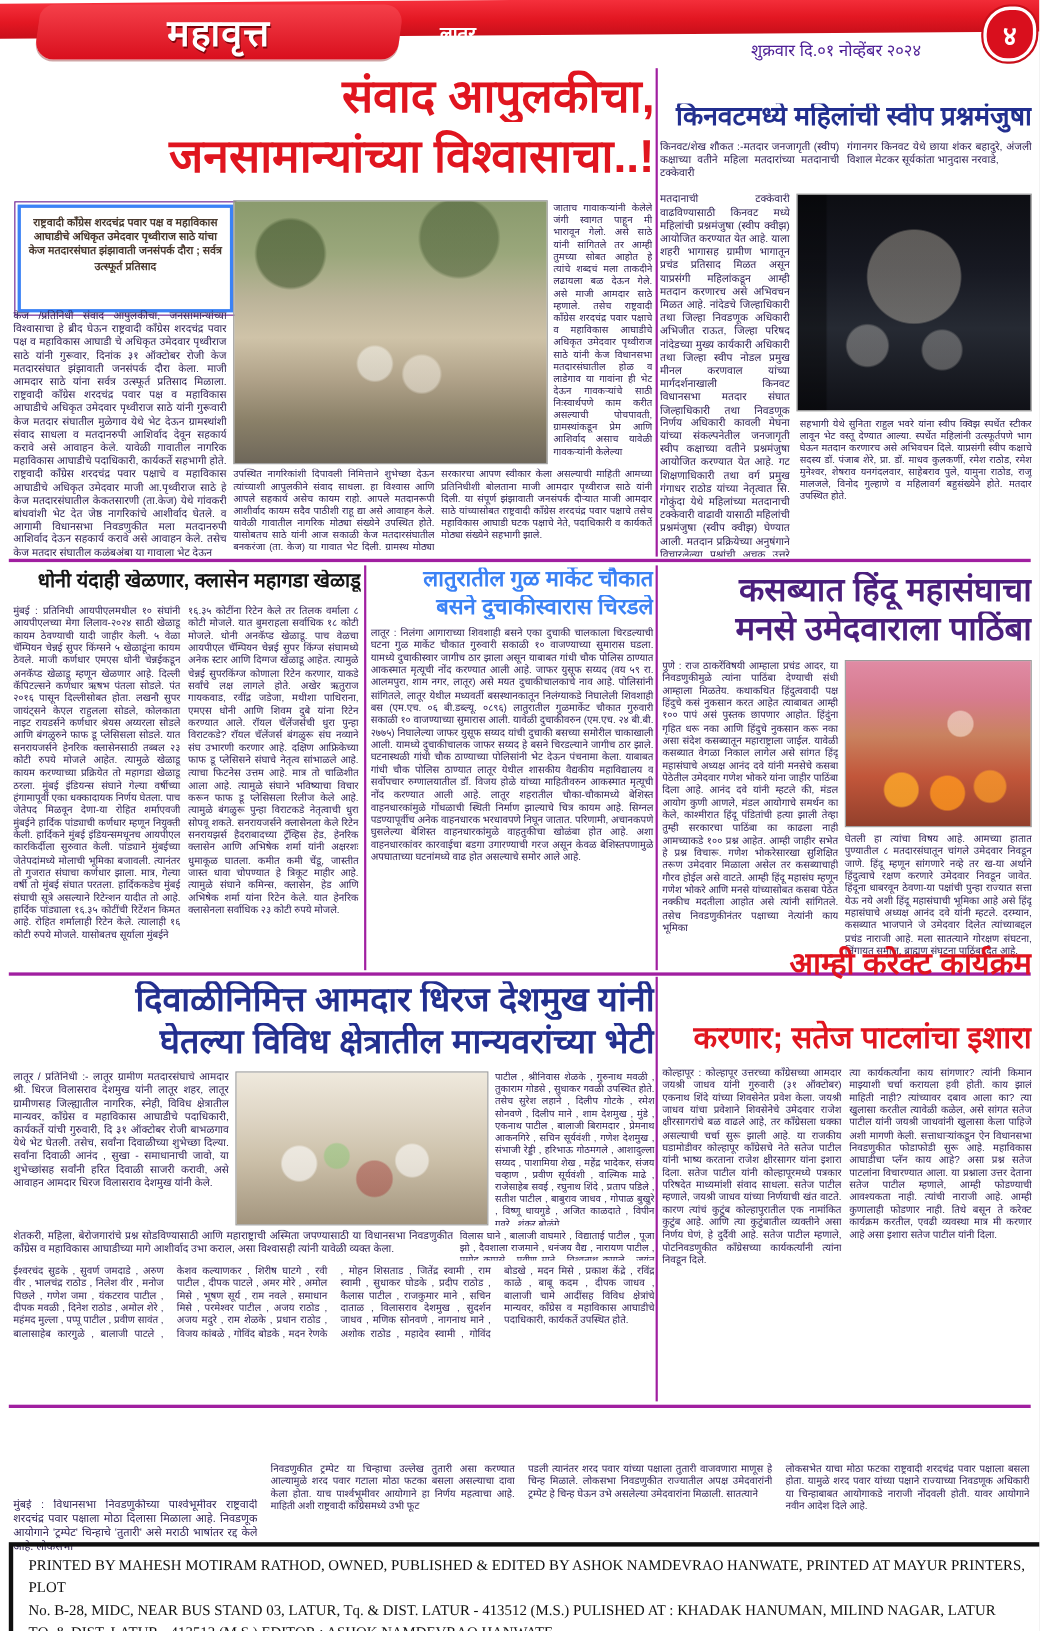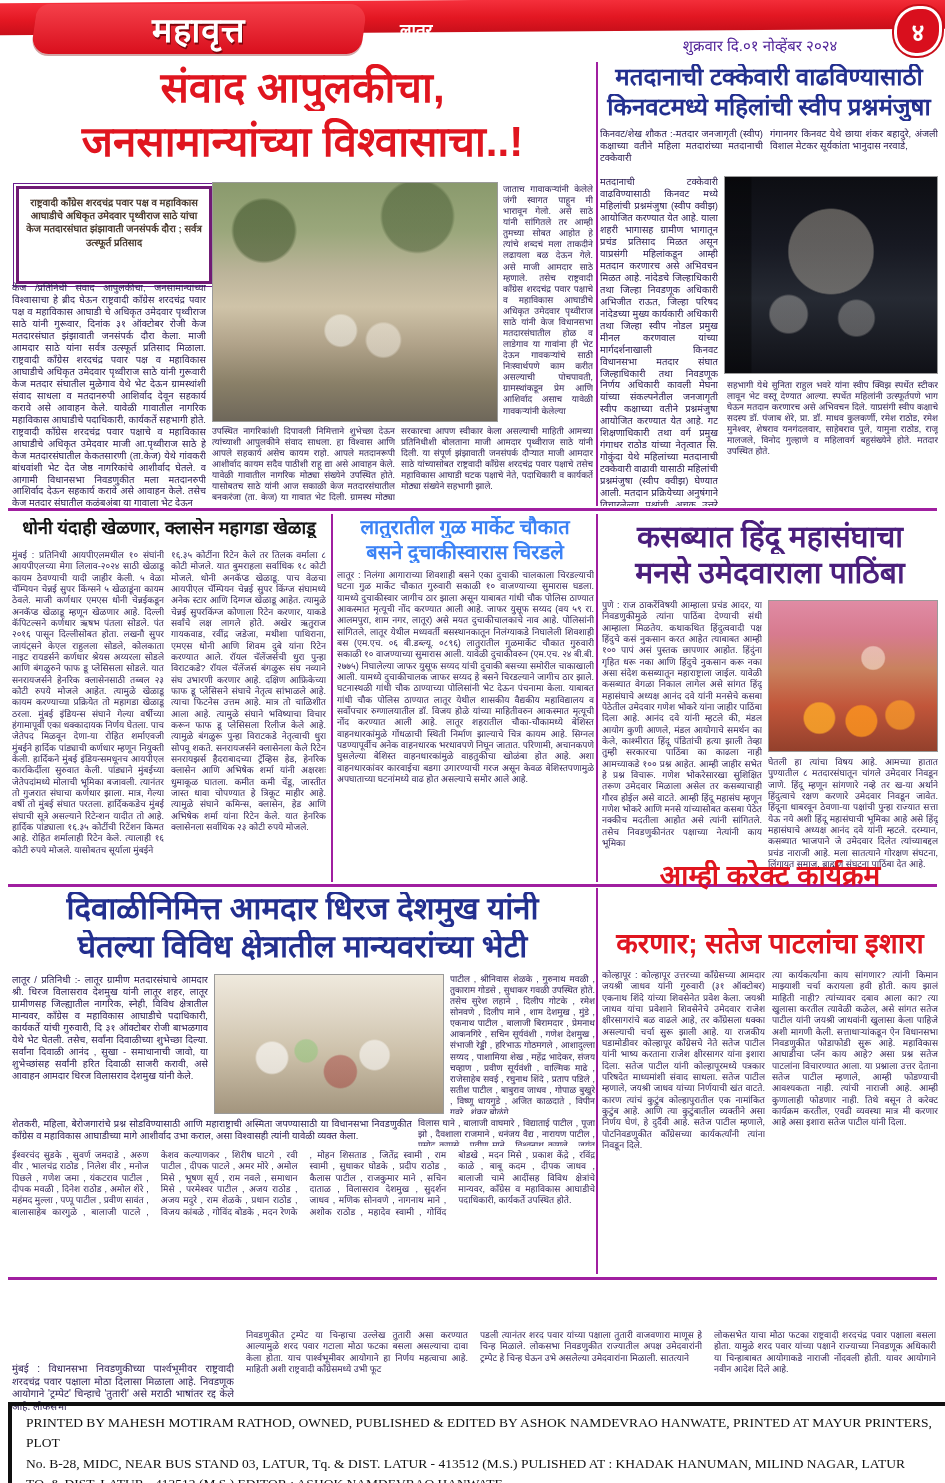--- a/index.html
+++ b/index.html
@@ -16,31 +16,31 @@
   .masthead-box span{transform:skewX(8deg);color:#fff;font-size:34px;font-weight:bold;
       text-shadow:1px 2px 0 #7e050d;letter-spacing:1px;}
   .ribbon-loc{position:absolute;left:400px;top:18px;width:160px;text-align:left;
       color:#fff;font-weight:bold;font-size:17px;}
   .ribbon-date{position:absolute;left:630px;top:19px;width:260px;text-align:center;
       color:#4c1d95;font-weight:normal;font-size:15px;margin-top:16px;}
   .page-num{position:absolute;left:894px;top:6px;width:42px;height:44px;border-radius:50% 40% 50% 45%;
       background:#d90f1d;border:3px solid #fff;box-shadow:0 0 0 2px #c90f1a;
       display:flex;align-items:center;justify-content:center;color:#fff;font-size:24px;font-weight:bold;}
   
-  .hl{position:absolute;text-align:center;font-weight:bold;line-height:1.12;white-space:nowrap;overflow:hidden;}
+  .hl{position:absolute;text-align:right;font-weight:bold;line-height:1.12;white-space:nowrap;overflow:hidden;}
   .hl-red{color:#e0151f;}
   .hl-blue{color:#232f8f;}
   .hl-purple{color:#4b1f7d;}
   .hl-darkpurple{color:#3b82f6;}
   .hl-black{color:#141414;}
   
   .bt{position:absolute;text-align:justify;color:#2c1d52;font-size:9.5px;line-height:1.26;
       overflow:hidden;word-break:break-word;}
   
-  .intro-box{position:absolute;border:3px solid #701a75;outline:1px solid #6a1b8f;outline-offset:2px;
+  .intro-box{position:absolute;border:3px solid #3b82f6;outline:1px solid #6a1b8f;outline-offset:2px;
       padding:7px 6px;font-size:9.8px;font-weight:bold;color:#4a3a2f;text-align:center;line-height:1.35;overflow:hidden;}
   .photo{position:absolute;border:1px solid #9a9a9a;box-sizing:border-box;}
   .photo-outdoor{background:
       radial-gradient(circle at 18% 20%, rgba(60,80,40,.55) 0 10%, transparent 11%),
       radial-gradient(circle at 72% 14%, rgba(70,90,50,.5) 0 12%, transparent 13%),
       radial-gradient(circle at 45% 62%, rgba(250,250,245,.5) 0 7%, transparent 8%),
       radial-gradient(circle at 60% 66%, rgba(245,240,230,.5) 0 7%, transparent 8%),
       linear-gradient(180deg,#8a9a6d 0%,#9aa77b 20%,#bcb49a 38%,#cfc3a8 52%,#b0a289 68%,#8a8068 84%,#6e675a 100%);}
   .photo-night{background:
       linear-gradient(90deg, rgba(0,0,0,.4) 0 12%, transparent 13%),
@@ -83,21 +83,20 @@
 
   <div class="hl hl-red" style="left:10px;top:64px;width:585px;font-size:42px;">संवाद आपुलकीचा,</div>
   <div class="hl hl-red" style="left:10px;top:118px;width:585px;font-size:42px;">जनसामान्यांच्या विश्वासाचा..!</div>
   <div class="intro-box" style="left:16px;top:186px;width:178px;height:78px;">राष्ट्रवादी काँग्रेस शरदचंद्र पवार पक्ष व महाविकास आघाडीचे अधिकृत उमेदवार पृथ्वीराज साठे यांचा केज मतदारसंघात झंझावाती जनसंपर्क दौरा ; सर्वत्र उत्स्फूर्त प्रतिसाद</div>
   <div class="photo photo-outdoor" style="left:212px;top:182px;width:286px;height:240px;"></div>
   <div class="bt" style="left:503px;top:184px;width:90px;height:238px;font-size:8.8px;">जाताच गावाकऱ्यांनी केलेले जंगी स्वागत पाहून मी भारावून गेलो. असे साठे यांनी सांगितले तर आम्ही तुमच्या सोबत आहोत हे त्यांचे शब्दचं मला ताकदीने लढायला बळ देऊन गेले. असे माजी आमदार साठे म्हणाले. तसेच राष्ट्रवादी काँग्रेस शरदचंद्र पवार पक्षाचे व महाविकास आघाडीचे अधिकृत उमेदवार पृथ्वीराज साठे यांनी केज विधानसभा मतदारसंघातील होळ व लाडेगाव या गावांना ही भेट देऊन गावकऱ्यांचे साठी निःस्वार्थपणे काम करीत असल्याची पोचपावती, ग्रामस्थांकडून प्रेम आणि आशिर्वाद असाच यावेळी गावकऱ्यांनी केलेल्या</div>
   <div class="bt" style="left:12px;top:282px;width:194px;height:224px;">केज /प्रतिनिधी संवाद आपुलकीचा, जनसामान्यांच्या विश्वासाचा हे ब्रीद घेऊन राष्ट्रवादी काँग्रेस शरदचंद्र पवार पक्ष व महाविकास आघाडी चे अधिकृत उमेदवार पृथ्वीराज साठे यांनी गुरूवार, दिनांक ३१ ऑक्टोबर रोजी केज मतदारसंघात झंझावाती जनसंपर्क दौरा केला. माजी आमदार साठे यांना सर्वत्र उत्स्फूर्त प्रतिसाद मिळाला. राष्ट्रवादी काँग्रेस शरदचंद्र पवार पक्ष व महाविकास आघाडीचे अधिकृत उमेदवार पृथ्वीराज साठे यांनी गुरूवारी केज मतदार संघातील मुळेगाव येथे भेट देऊन ग्रामस्थांशी संवाद साधला व मतदानरुपी आशिर्वाद देवून सहकार्य करावे असे आवाहन केले. यावेळी गावातील नागरिक महाविकास आघाडीचे पदाधिकारी, कार्यकर्ते सहभागी होते. राष्ट्रवादी काँग्रेस शरदचंद्र पवार पक्षाचे व महाविकास आघाडीचे अधिकृत उमेदवार माजी आ.पृथ्वीराज साठे हे केज मतदारसंघातील केकतसारणी (ता.केज) येथे गांवकरी बांधवांशी भेट देत जेष्ठ नागरिकांचे आशीर्वाद घेतले. व आगामी विधानसभा निवडणुकीत मला मतदानरुपी आशिर्वाद देऊन सहकार्य करावे असे आवाहन केले. तसेच केज मतदार संघातील कळंबअंबा या गावाला भेट देऊन</div>
   <div class="bt" style="left:212px;top:426px;width:183px;height:78px;font-size:8.8px;">उपस्थित नागरिकांशी दिपावली निमित्ताने शुभेच्छा देऊन त्यांच्याशी आपुलकीने संवाद साधला. हा विश्वास आणि आपले सहकार्य असेच कायम राहो. आपले मतदानरूपी आशीर्वाद कायम सदैव पाठीशी राहू द्या असे आवाहन केले. यावेळी गावातील नागरिक मोठ्या संख्येने उपस्थित होते. यासोबतच साठे यांनी आज सकाळी केज मतदारसंघातील बनकरंजा (ता. केज) या गावात भेट दिली. ग्रामस्थ मोठ्या संख्येने उपस्थित होते. यावेळी त्यांच्याशी चर्चा केली. गावात</div>
   <div class="bt" style="left:401px;top:426px;width:192px;height:78px;font-size:8.8px;">सरकारचा आपण स्वीकार केला असल्याची माहिती आमच्या प्रतिनिधीशी बोलताना माजी आमदार पृथ्वीराज साठे यांनी दिली. या संपूर्ण झंझावाती जनसंपर्क दौऱ्यात माजी आमदार साठे यांच्यासोबत राष्ट्रवादी काँग्रेस शरदचंद्र पवार पक्षाचे तसेच महाविकास आघाडी घटक पक्षाचे नेते, पदाधिकारी व कार्यकर्ते मोठ्या संख्येने सहभागी झाले.</div>
 
-  <div class="hl hl-blue" style="left:600px;top:64px;width:338px;font-size:24px;">मतदानाची टक्केवारी वाढविण्यासाठी</div>
   <div class="hl hl-blue" style="left:600px;top:94px;width:338px;font-size:24px;">किनवटमध्ये महिलांची स्वीप प्रश्नमंजुषा</div>
   <div class="bt" style="left:600px;top:128px;width:163px;height:44px;">किनवट/शेख शौकत :-मतदार जनजागृती (स्वीप) कक्षाच्या वतीने महिला मतदारांच्या मतदानाची टक्केवारी</div>
   <div class="bt" style="left:770px;top:128px;width:168px;height:44px;">गंगानगर किनवट येथे छाया शंकर बहादुरे, अंजली विशाल मेटकर सूर्यकांता भानुदास नरवाडे,</div>
   <div class="bt" style="left:600px;top:176px;width:118px;height:330px;">मतदानाची टक्केवारी वाढविण्यासाठी किनवट मध्ये महिलांची प्रश्नमंजुषा (स्वीप क्वीझ) आयोजित करण्यात येत आहे. याला शहरी भागासह ग्रामीण भागातून प्रचंड प्रतिसाद मिळत असून याप्रसंगी महिलांकडून आम्ही मतदान करणारच असे अभिवचन मिळत आहे. नांदेडचे जिल्हाधिकारी तथा जिल्हा निवडणूक अधिकारी अभिजीत राऊत, जिल्हा परिषद नांदेडच्या मुख्य कार्यकारी अधिकारी तथा जिल्हा स्वीप नोडल प्रमुख मीनल करणवाल यांच्या मार्गदर्शनाखाली किनवट विधानसभा मतदार संघात जिल्हाधिकारी तथा निवडणूक निर्णय अधिकारी कावली मेघना यांच्या संकल्पनेतील जनजागृती स्वीप कक्षाच्या वतीने प्रश्नमंजुषा आयोजित करण्यात येत आहे. गट शिक्षणाधिकारी तथा वर्ग प्रमुख गंगाधर राठोड यांच्या नेतृत्वात सि. गोकुंदा येथे महिलांच्या मतदानाची टक्केवारी वाढावी यासाठी महिलांची प्रश्नमंजुषा (स्वीप क्वीझ) घेण्यात आली. मतदान प्रक्रियेच्या अनुषंगाने विचारलेल्या प्रश्नांची अचूक उत्तरे देणाऱ्या सुरेश कस्बे सुनिता अनिल उमरे, इंद्रावती कांबळे,</div>
   <div class="photo photo-night" style="left:724px;top:176px;width:214px;height:198px;"></div>
   <div class="bt" style="left:727px;top:380px;width:211px;height:126px;font-size:8.8px;">सहभागी येथे सुनिता राहुल भवरे यांना स्वीप क्विझ स्पर्धेत स्टीकर लावून भेट वस्तू देण्यात आल्या. स्पर्धेत महिलांनी उत्स्फूर्तपणे भाग घेऊन मतदान करणारच असे अभिवचन दिले. याप्रसंगी स्वीप कक्षाचे सदस्य डॉ. पंजाब शेरे, प्रा. डॉ. माधव कुलकर्णी, रमेश राठोड, रमेश मुनेश्वर, शेषराव यनगंदलवार, साहेबराव पुले, यामुना राठोड, राजू मालजले, विनोद गुल्हाणे व महिलावर्ग बहुसंख्येने होते. मतदार उपस्थित होते.</div>
 
   <div class="vrule" style="left:596px;top:62px;height:444px;"></div>
   <div class="hrule" style="left:8px;top:508px;width:929px;"></div>
 

